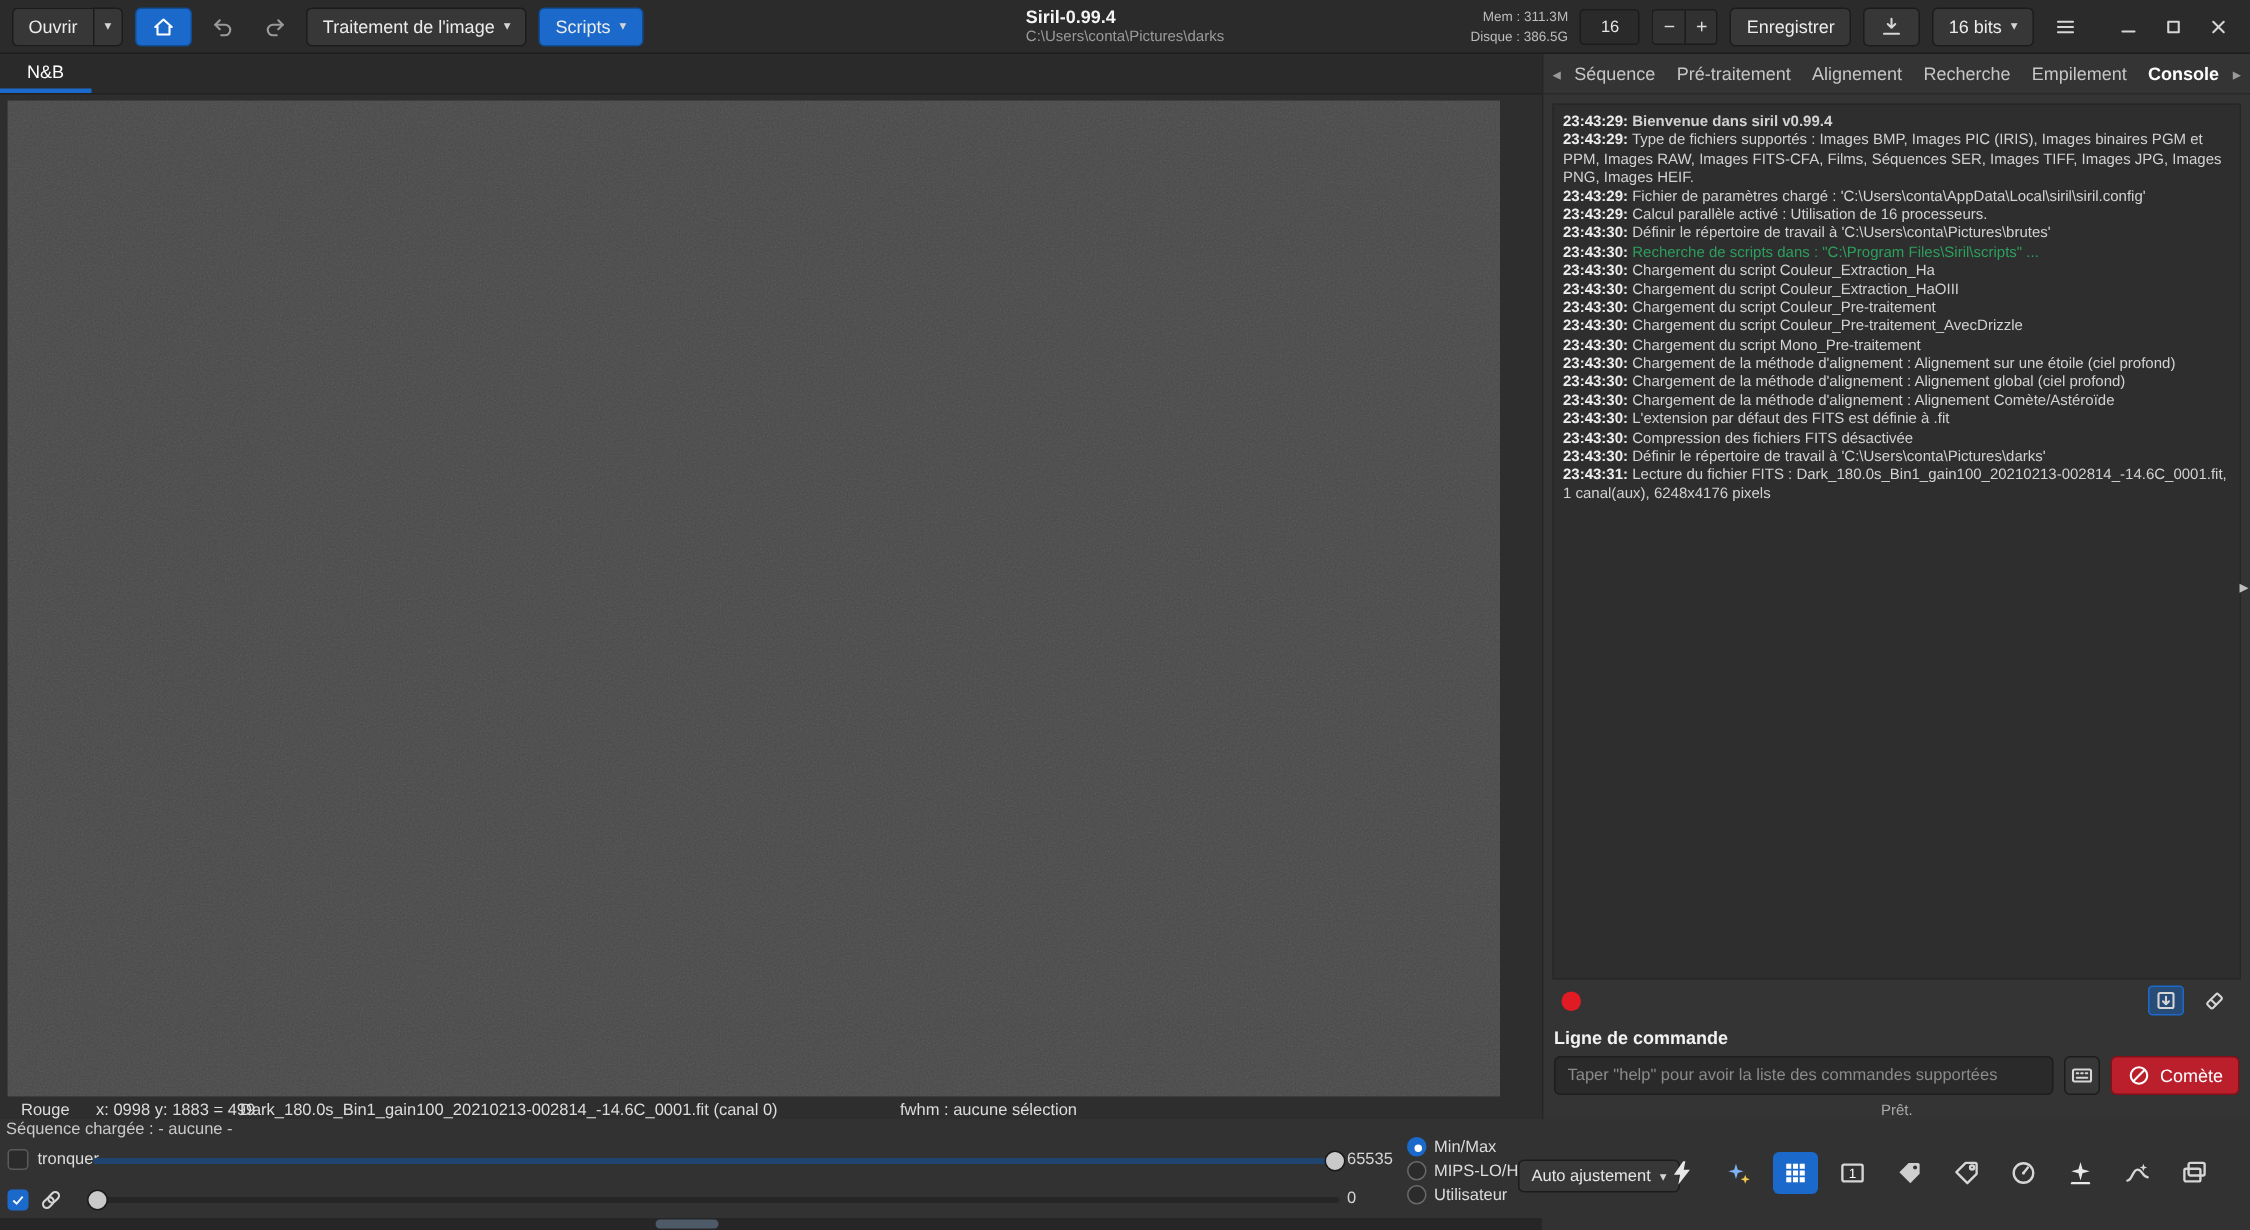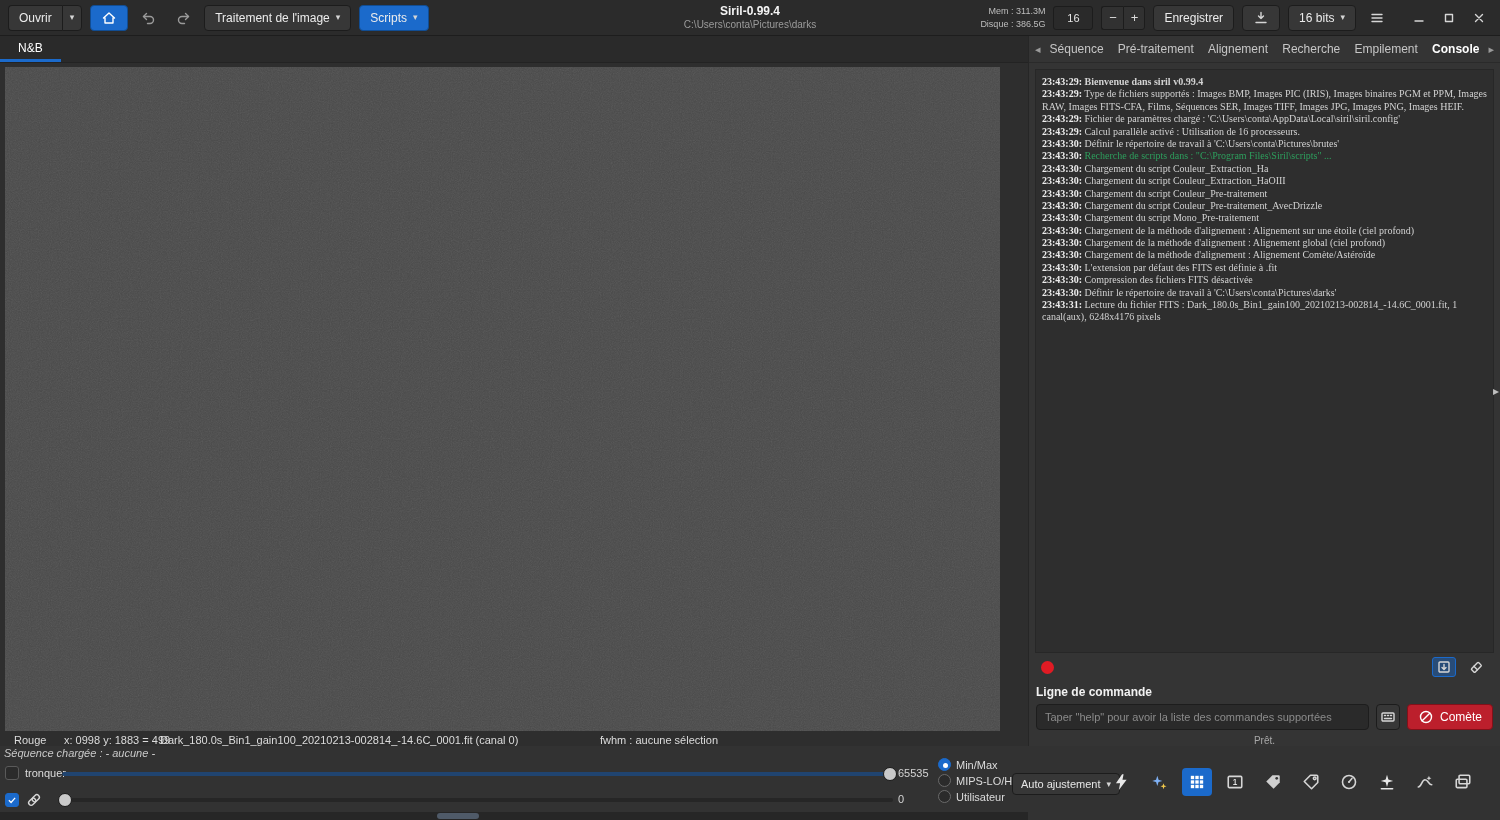--- a/index.html
+++ b/index.html
@@ -12,21 +12,21 @@
   #header{position:absolute;top:0;left:0;width:1500px;height:36px;background:#2b2b2b;
           border-bottom:1px solid #1d1d1d;display:flex;align-items:center;padding:4px 8px;gap:8px;}
   .hbtn{height:26px;padding:0 10px;background:#373737;border:1px solid #1c1c1c;border-radius:4px;
         font-size:12px;color:#ececec;display:inline-flex;align-items:center;gap:6px;white-space:nowrap;}
   .hbtn.blue{background:var(--accent-blue,#1b6acb);border-color:#114d93;}
   .split{display:inline-flex;}
   .split .hbtn:first-child{border-radius:4px 0 0 4px;border-right:none;}
   .split .hbtn:last-child{border-radius:0 4px 4px 0;padding:0 7px;}
   .flatbtn{height:26px;width:26px;display:inline-flex;align-items:center;justify-content:center;border-radius:4px;}
   .caret{font-size:9px;color:#d5d5d5;line-height:1;}
-  #title-block{position:absolute;left:50%;top:4px;transform:translateX(-50%);text-align:center;line-height:1.25;}
+  #title-block{position:absolute;left:50%;top:4px;transform:translateX(-50%);text-align:left;line-height:1.25;}
   #win-title{font-size:12px;font-weight:bold;color:#f4f4f4;}
   #win-path{font-size:10px;color:#9b9b9b;}
   #hright{margin-left:auto;display:flex;align-items:center;gap:8px;}
   #meminfo{text-align:right;font-size:9px;color:#bdbdbd;line-height:1.35;white-space:nowrap;}
   #spinval{width:40px;height:24px;background:#2a2a2a;border:1px solid #1c1c1c;border-radius:3px;
            display:flex;align-items:center;justify-content:center;font-size:11px;}
   .stepper{display:inline-flex;}
   .stepper button{width:22px;height:24px;background:#313131;border:1px solid #1c1c1c;font-size:13px;color:#ddd;
                   display:flex;align-items:center;justify-content:center;}
   .stepper button:first-child{border-radius:3px 0 0 3px;border-right:none;}
@@ -44,21 +44,21 @@
   .vtab{padding:0 18px;display:flex;align-items:center;font-size:12px;color:#fff;
         border-bottom:3px solid var(--accent-blue,#1b6acb);}
   #image-area{position:absolute;left:5px;top:31px;width:995px;height:664px;background:#494949;overflow:hidden;}
   #vstatus{position:absolute;left:0;top:698px;width:100%;height:14px;font-size:11px;color:#dcdcdc;}
   #vstatus span{position:absolute;white-space:nowrap;}
   #st-channel{left:14px;} #st-coords{left:64px;} #st-file{left:160px;} #st-fwhm{left:600px;}
 
   
   #bottom{position:absolute;left:0;top:746px;width:1500px;height:66px;background:#323232;}
   #bottom > *{position:absolute;}
-  #seq-label{left:4px;top:1px;font-size:11px;font-style:italic;color:#c9c9c9;}
+  #seq-label{left:4px;top:1px;font-size:11px;color:#c9c9c9;}
   .ctl-row{display:flex;align-items:center;gap:6px;font-size:11px;color:#dcdcdc;}
   #truncate-row{left:5px;top:20px;}
   #link-row{left:5px;top:46px;}
   .cb{width:14px;height:14px;border:1px solid #5a5a5a;border-radius:3px;background:#2b2b2b;
       display:inline-flex;align-items:center;justify-content:center;}
   .cb svg{display:none;width:10px;height:10px;stroke:#fff;stroke-width:2;fill:none;}
   .cb.checked{background:var(--accent-blue,#1b6acb);border-color:var(--accent-blue,#1b6acb);}
   .cb.checked svg{display:block;}
   .slider{height:14px;}
   #hi-slider{left:62px;top:21px;width:831px;}
@@ -88,21 +88,21 @@
 
   
   #rpanel{position:absolute;left:1028px;top:36px;width:472px;height:710px;background:#343434;
           border-left:1px solid #262626;display:flex;flex-direction:column;}
   #rtabs{height:27px;display:flex;align-items:center;padding:0 3px;border-bottom:1px solid #2a2a2a;}
   .tab-arrow{color:#9a9a9a;font-size:11px;padding:0 3px;background:none;border:none;}
   #rtab-list{flex:1;display:flex;justify-content:space-between;height:100%;}
   .rtab{padding:0 6px;font-size:12px;color:#c6c6c6;display:flex;align-items:center;white-space:nowrap;}
   .rtab.active{color:#ffffff;font-weight:bold;}
   #console-log{flex:1;margin:6px 6px 0 6px;background:#2e2e2e;border:1px solid #272727;padding:6px;
-               font-family:Liberation Serif, serif;font-size:10px;line-height:1.24;color:#d2d2d2;overflow:hidden;}
+               font-family:Liberation Sans, sans-serif;font-size:10px;line-height:1.24;color:#d2d2d2;overflow:hidden;}
   .cline{overflow-wrap:anywhere;}
   .ts{font-weight:bold;color:#ededed;}
   .cline.bold .tx{font-weight:bold;}
   .cline.green .tx{color:var(--console-success,#2d9f5d);}
   #console-foot{height:28px;display:flex;align-items:center;padding:0 12px;gap:8px;}
   #record-dot{width:13px;height:13px;border-radius:50%;background:var(--record-red,#e01b24);}
   #console-foot .spacer{flex:1;}
   .cfbtn{width:24px;height:20px;display:flex;align-items:center;justify-content:center;border-radius:3px;}
   .cfbtn.active{background:rgba(27,106,203,.45);border:1px solid var(--accent-blue,#1b6acb);}
   #cmd-label{font-weight:bold;font-size:12px;color:#f2f2f2;margin:4px 0 5px 7px;}

